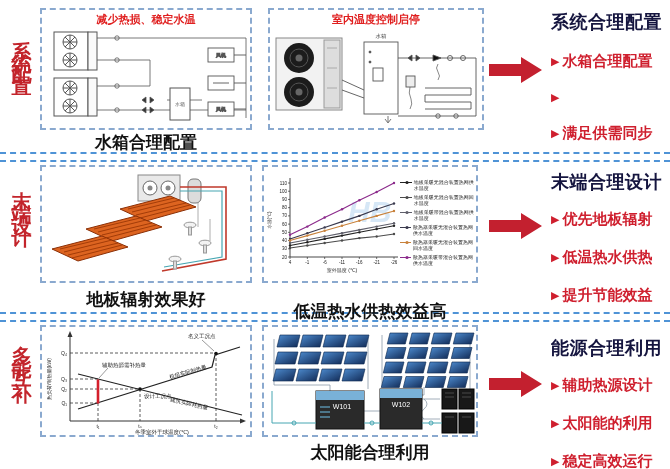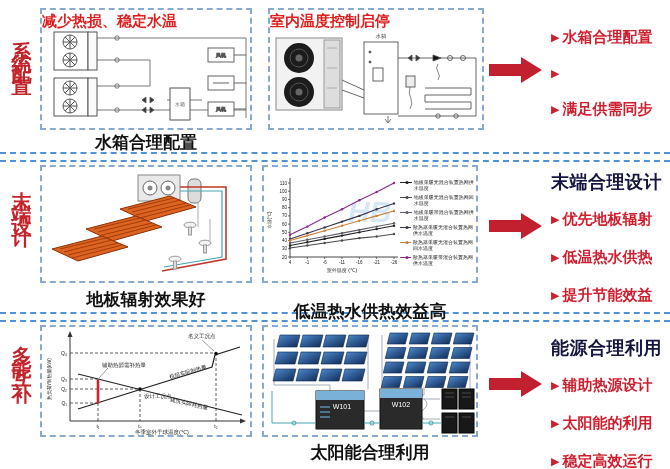--- a/index.html
+++ b/index.html
@@ -3,22 +3,22 @@
 <meta charset="utf-8">
 <style>
   html,body{margin:0;padding:0;background:#fff;}
   .stage{position:relative;width:670px;height:469px;background:#fff;overflow:hidden;
          font-family:"Liberation Sans","DejaVu Sans",sans-serif;}
   .sep{position:absolute;left:0;width:670px;height:6px;
        border-top:2px dashed #4f93d6;border-bottom:2px dashed #4f93d6;}
   .side-label{position:absolute;left:9px;width:26px;writing-mode:vertical-lr;text-orientation:upright;
        color:#c3242b;font-weight:bold;font-size:20px;letter-spacing:12px;line-height:26px;}
   .panel{position:absolute;border:2px dashed #8aa9cf;background:#fff;box-sizing:border-box;}
-  .panel-title{position:absolute;top:2px;left:0;width:100%;
-       color:#e01f1f;font-weight:bold;font-size:15px;z-index:3;}
+  .panel-title{position:absolute;top:2px;left:0;width:100%;text-align:center;
+       color:#e01f1f;font-weight:bold;font-size:11px;z-index:3;}
   .caption{position:absolute;text-align:center;color:#111;font-weight:bold;font-size:17px;}
   .summary{position:absolute;left:551px;width:118px;}
   .sum-title{color:#15153f;font-weight:bold;font-size:18px;letter-spacing:0.5px;}
   .bullet{display:flex;align-items:center;gap:3px;margin-top:15px;
        color:#cf1f2e;font-weight:bold;font-size:15px;white-space:nowrap;}
   .bmark{font-size:11px;line-height:15px;}
   .arrow{position:absolute;}
   .chart-overlay-title{position:absolute;left:38px;top:8px;color:#e01f1f;font-weight:bold;
        font-size:16px;z-index:3;white-space:nowrap;}
   .watermark{position:absolute;left:55px;top:28px;font-size:30px;font-weight:bold;font-style:italic;
@@ -125,20 +125,21 @@
         <path d="M118,88 v6 m-3,-3 l3,4 3,-4" stroke-width="0.8"></path>
       </g>
     </svg>
   </div>
 
   <svg class="arrow" style="left:489px;top:56px" width="54" height="28" viewBox="0 0 54 28">
     <polygon points="0,8 32,8 32,1 53,14 32,27 32,20 0,20" fill="#c3202f"></polygon>
   </svg>
 
   <div class="summary" style="top:10px">
+    <div class="sum-title">系统合理配置</div>
     <div class="bullet" style="margin-top:18px">
         <span class="bmark">▶</span>
         <span>水箱合理配置</span>
       </div>
     <div class="bullet" style="margin-top:19px">
         <span class="bmark">▶</span>
       </div>
     <div class="bullet" style="margin-top:19px">
         <span class="bmark">▶</span>
         <span>满足供需同步</span>

